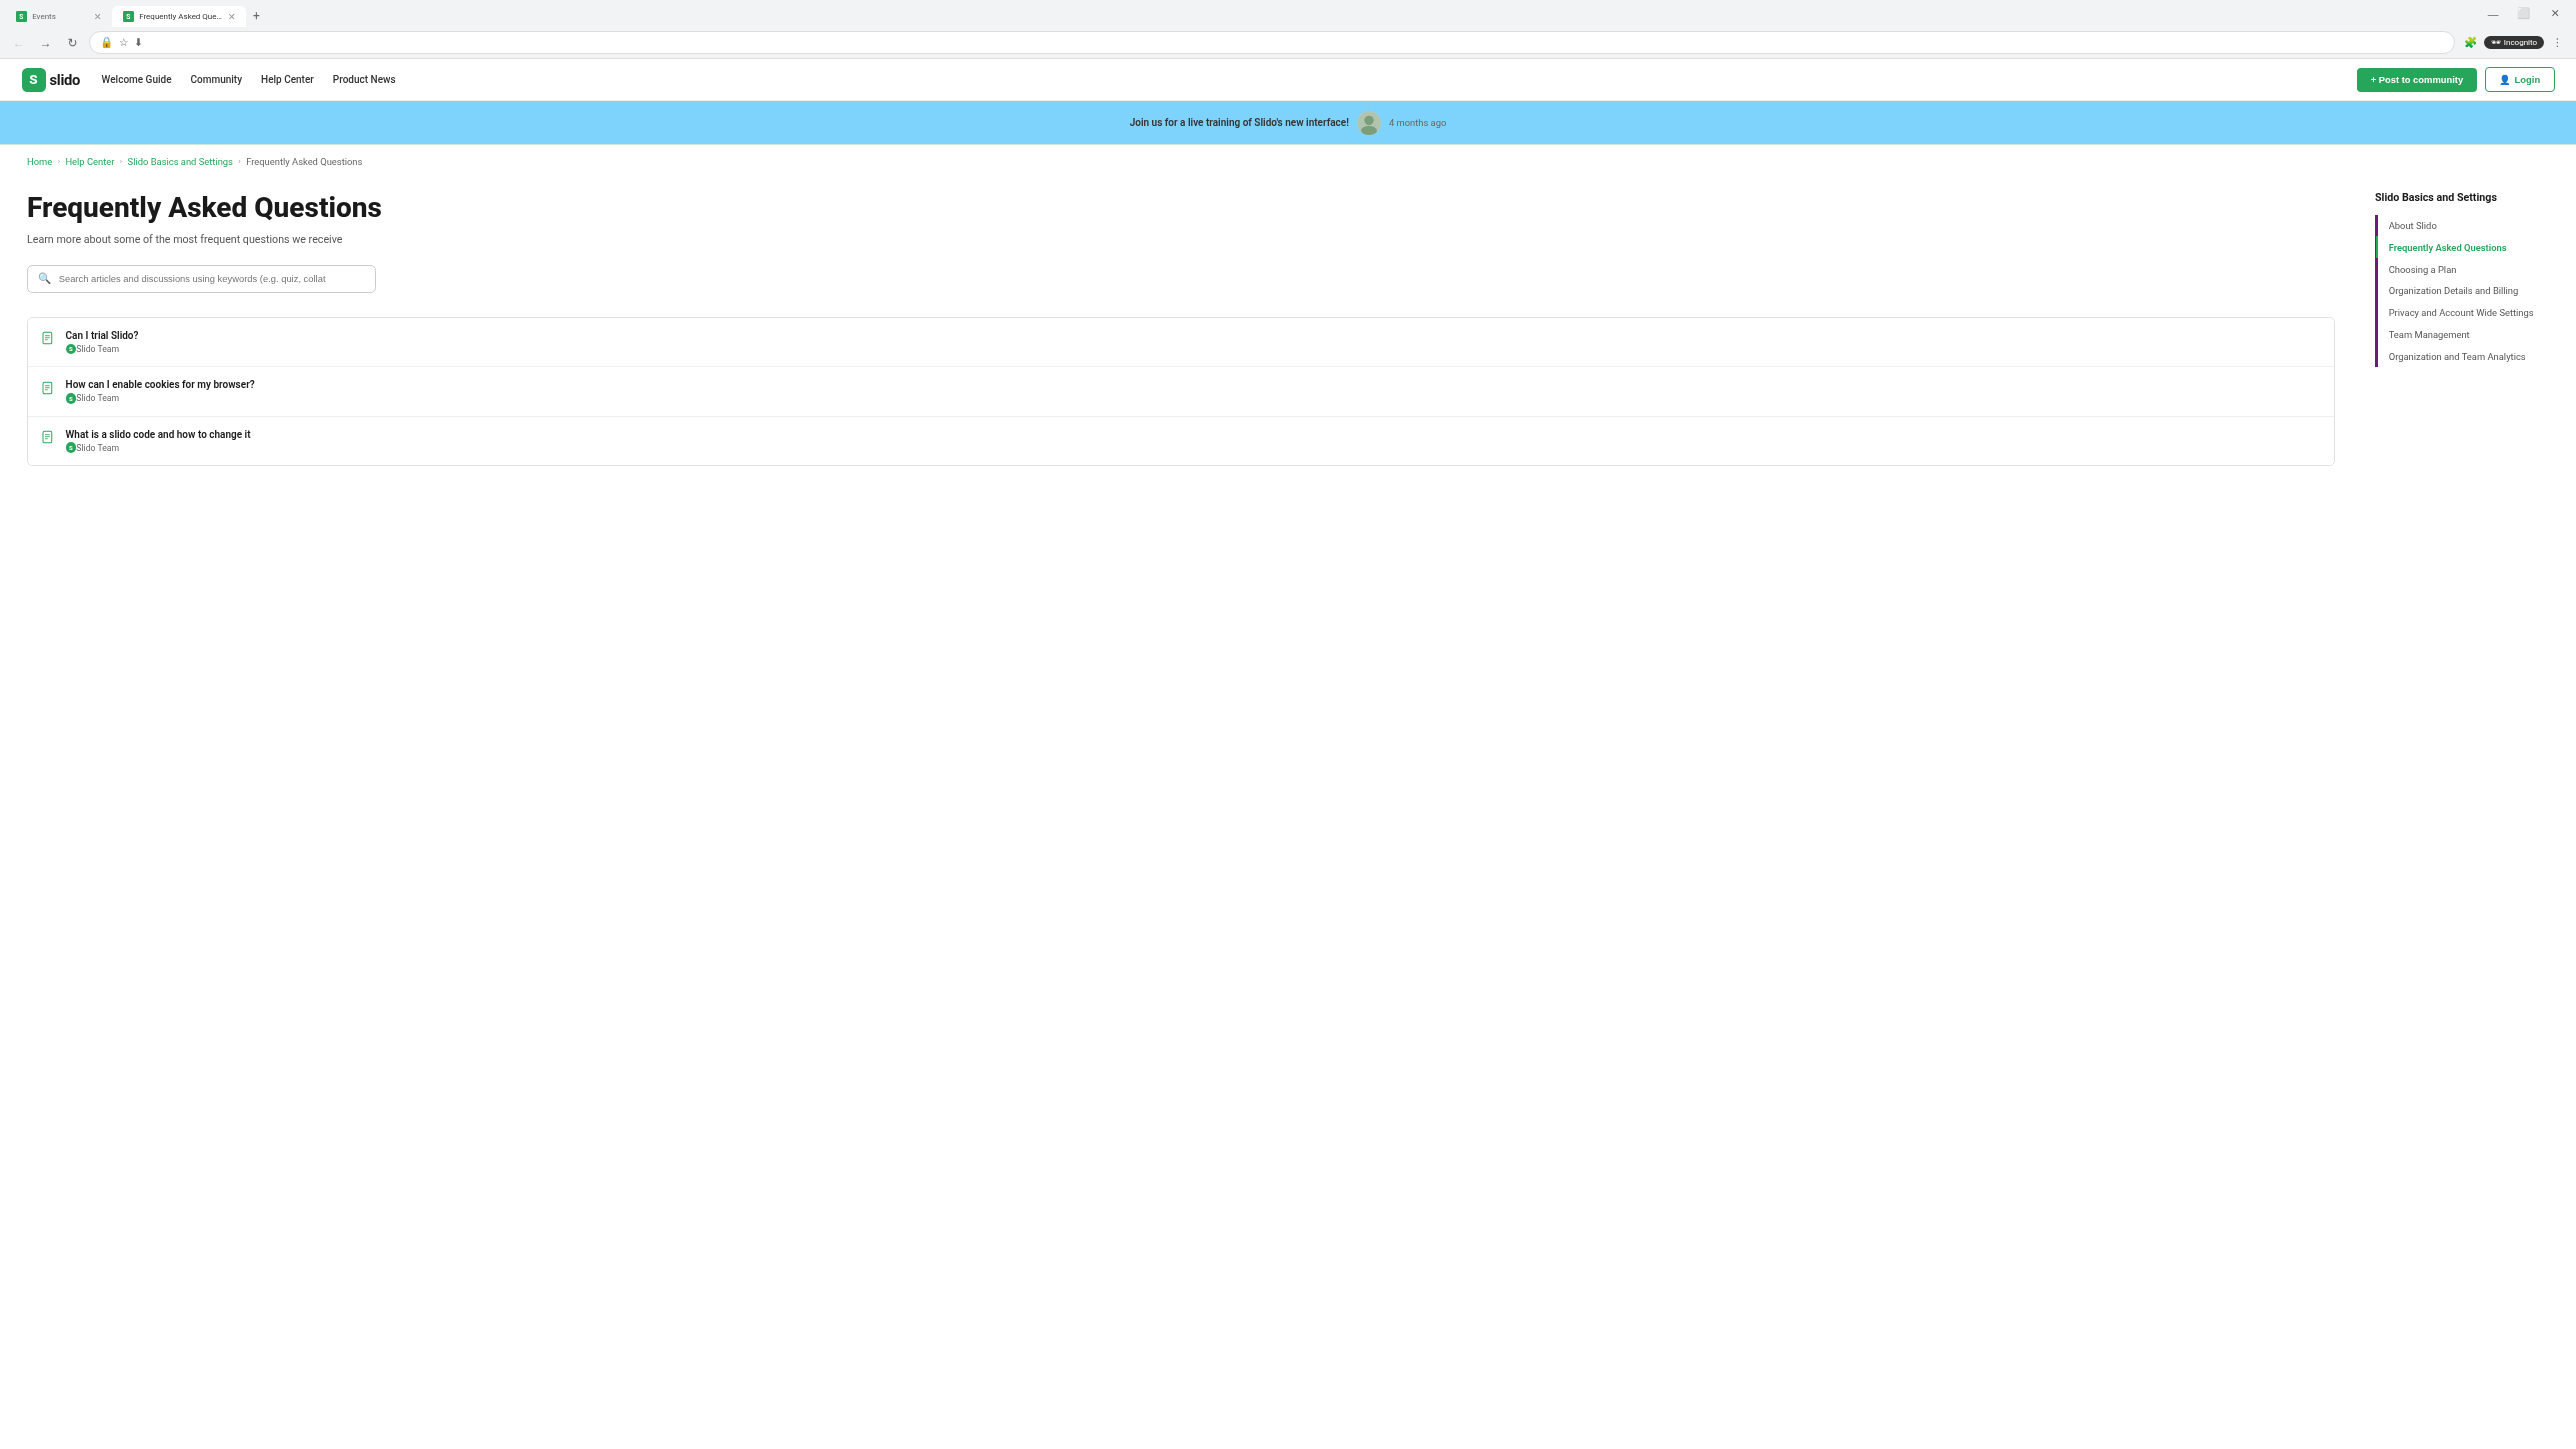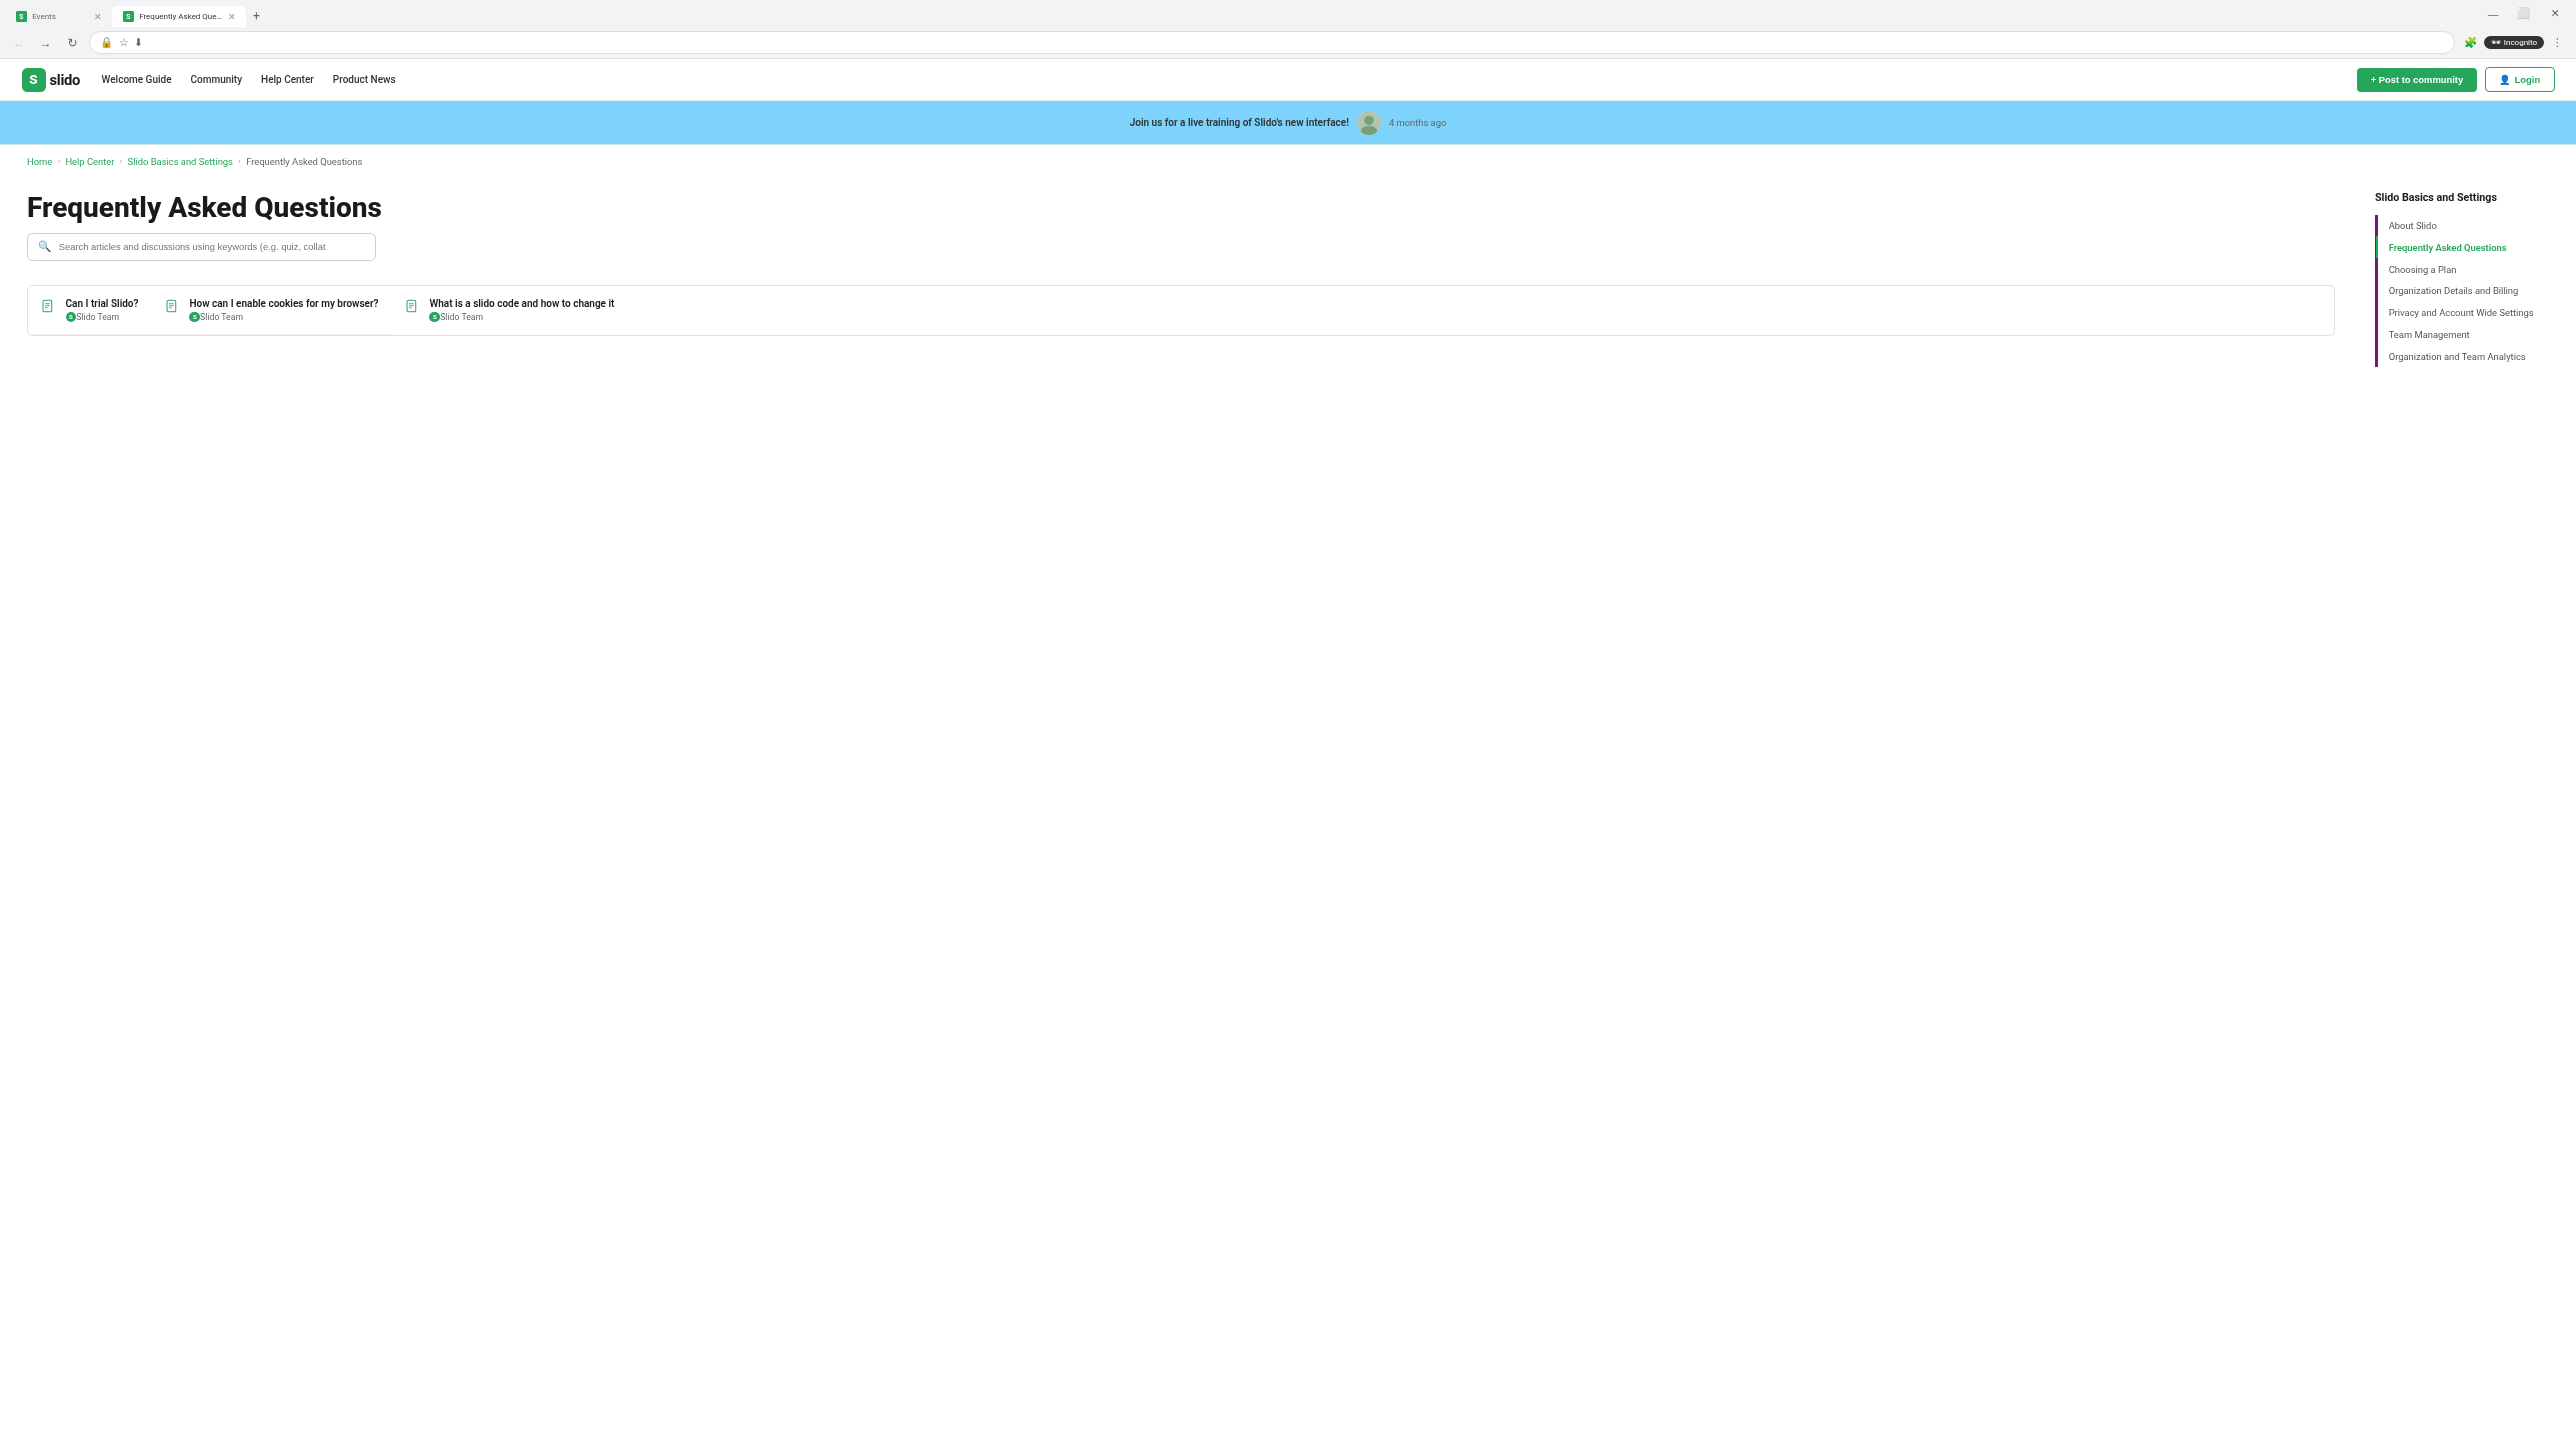--- a/index.html
+++ b/index.html
@@ -58,21 +58,21 @@
     .content-area { flex: 1; min-width: 0; }
     .page-title { font-size: 28px; font-weight: 800; color: #1a1a1a; margin-bottom: 8px; line-height: 1.2; }
     .page-subtitle { font-size: 10.7px; color: #555; margin-bottom: 19px; }
 
     
     .search-box { display: flex; align-items: center; border: 0.7px solid #ccc; border-radius: 5.4px; padding: 6.7px 10.7px; gap: 6.7px; max-width: 349px; margin-bottom: 24px; }
     .search-icon { color: #999; font-size: 10.7px; }
     .search-input { border: none; outline: none; font-size: 9.4px; color: #666; width: 100%; background: transparent; }
 
     
-    .article-list { display: flex; flex-direction: row; gap: 0; border: 0.7px solid #e0e0e0; border-radius: 5.4px; overflow: hidden; }
+    .article-list { display: flex; flex-direction: column; gap: 0; border: 0.7px solid #e0e0e0; border-radius: 5.4px; overflow: hidden; }
     .article-item { display: flex; align-items: flex-start; gap: 9.4px; padding: 12px 13.4px; border-bottom: 0.7px solid #f0f0f0; background: #fff; text-decoration: none; color: inherit; }
     .article-item:last-child { border-bottom: none; }
     .article-icon { color: #26a65b; font-size: 13.4px; margin-top: 1.3px; flex-shrink: 0; }
     .article-body { flex: 1; }
     .article-title { font-size: 10px; font-weight: 600; color: #1a1a1a; margin-bottom: 2.7px; }
     .article-meta { display: flex; align-items: center; gap: 0; font-size: 8.7px; color: #666; }
     .meta-favicon { width: 10.7px; height: 10.7px; border-radius: 50%; background: #26a65b; display: flex; align-items: center; justify-content: center; font-size: 6px; color: #fff; font-weight: bold; flex-shrink: 0; }
 
     
     .sidebar { width: 174px; flex-shrink: 0; padding-top: 0; }
@@ -177,20 +177,21 @@
     <span class="breadcrumb-sep">›</span>
     <a href="#">Slido Basics and Settings</a>
     <span class="breadcrumb-sep">›</span>
     <span class="breadcrumb-current">Frequently Asked Questions</span>
   </div>
 
   <div class="main-content">
 
     <div class="content-area">
       <h1 class="page-title">Frequently Asked Questions</h1>
+      <p class="page-subtitle">Learn more about some of the most frequent questions we receive</p>
 
       <div class="search-box">
         <span class="search-icon">🔍</span>
         <input class="search-input" type="text" placeholder="Search articles and discussions using keywords (e.g. quiz, collat" style="">
       </div>
 
       <div class="article-list">
 
         <a href="#" class="article-item">
           <span class="article-icon">

